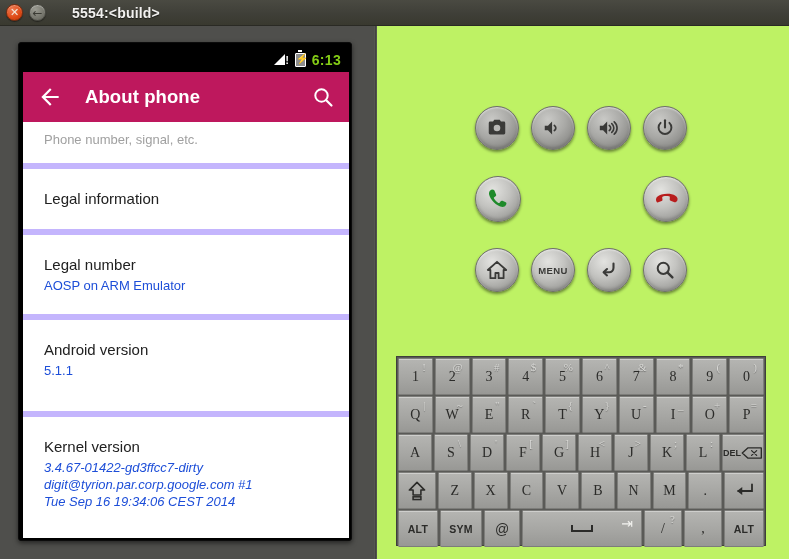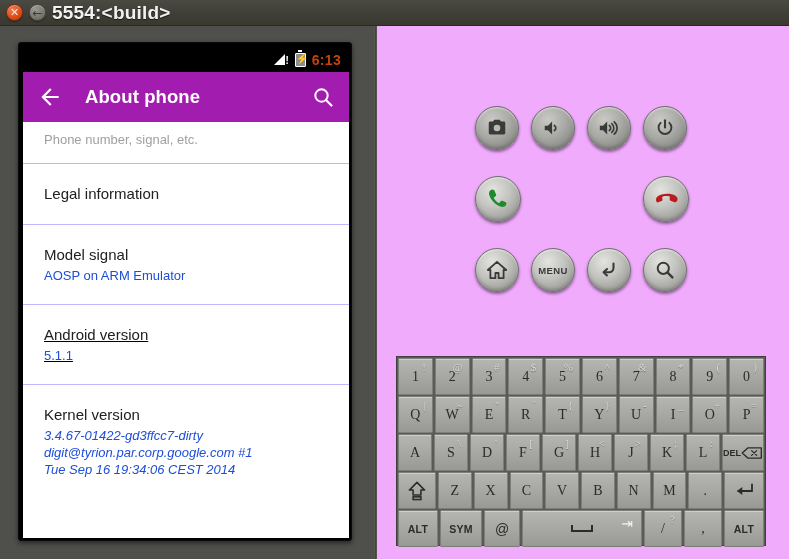--- a/index.html
+++ b/index.html
@@ -29,40 +29,40 @@
   .wbtn.min {
     background: radial-gradient(circle at 35% 30%, #9b9b92 0%, #77776e 60%, #5d5d55 100%);
     border: 1px solid #4a4a43;
   }
   .wbtn .glyph {
     position: absolute; inset: 0; display: flex; align-items: center; justify-content: center;
     font-size: 11px; line-height: 1; color: #f2e9dd; font-family: "DejaVu Sans", sans-serif;
   }
   .wbtn.min .glyph { color: #3b3b34; font-size: 12px; }
   .wtitle {
-    margin-left: 6px; color: #f2f1f0; font-size: 19px; font-weight: bold;
+    margin-left: 26px; color: #f2f1f0; font-size: 14px; font-weight: bold;
     letter-spacing: .2px; text-shadow: 0 1px 1px rgba(0,0,0,.6);
   }
 
   
   .workspace {
     position: absolute; left: 0; top: 26px; width: 789px; height: 533px;
     background: #4f4f4c;
   }
   .left-pane {
     position: absolute; left: 0; top: 0; width: 374px; height: 533px;
     background: #4f4f4c;
   }
   .vdivider {
     position: absolute; left: 374px; top: 0; width: 3px; height: 533px;
     background: linear-gradient(90deg,#5e5e5a 0%, #434340 50%, #5a5a56 100%);
   }
   .right-pane {
     position: absolute; left: 377px; top: 0; width: 412px; height: 533px;
-    background: #f0abfc;
+    background: #bef264;
   }
 
   
   .device {
     position: absolute; left: 18px; top: 16px;
     width: 334px; height: 499px;
     background: #000;
     border-radius: 3px;
     box-shadow: 0 2px 5px rgba(0,0,0,.55);
     overflow: hidden;
@@ -95,41 +95,41 @@
     position: relative; background: #8d8d8d;
   }
   .sb-batt::before {
     content:""; position: absolute; top: -3.5px; left: 2.5px;
     width: 4px; height: 2px; background: #fff;
   }
   .sb-batt .bolt {
     position: absolute; left: 1px; top: -1px; color: #fff;
     font-size: 10px; line-height: 12px;
   }
-  .sb-time { font-size: 14px; color: #c2410c; font-weight: bold; letter-spacing: .3px; }
+  .sb-time { font-size: 14px; color: #84cc16; font-weight: bold; letter-spacing: .3px; }
 
   
   .appbar {
-    height: 50px; background: #a21caf;
+    height: 50px; background: #be185d;
     display: flex; align-items: center; padding: 0 14px;
     color: #fff;
   }
   .ab-back { width: 26px; height: 26px; position: relative; flex: 0 0 auto; cursor: pointer; }
   .ab-back svg { display: block; }
   .ab-title {
     margin-left: 22px; font-size: 18.5px; font-weight: bold; color: #fff;
     letter-spacing: .1px; flex: 1 1 auto;
   }
   .ab-search { width: 24px; height: 24px; flex: 0 0 auto; cursor: pointer; }
 
   
   .list { background: #fff; height: 416px; overflow: hidden; position: relative; }
   .row {
     padding: 14px 21px 15px 21px;
-    border-bottom: 1px solid #c4b5fd;
+    border-bottom: 6px solid #c4b5fd;
   }
   .row.first { padding-top: 6px; }
   .row-title { font-size: 15px; color: #212121; line-height: 19px; }
   .row-sub {
     font-size: 13px; color: #1d4ed8; line-height: 17px; margin-top: 3px;
   }
   .row-sub.partial { color: #a0a0a0; }
 
   
   .ctl-area { position: absolute; left: 0; top: 0; width: 412px; height: 330px; }
@@ -250,25 +250,25 @@
 
           <div class="row first">
             <div class="row-sub partial">Phone number, signal, etc.</div>
           </div>
 
           <div class="row" style="padding-top:20px;padding-bottom:21px;">
             <div class="row-title">Legal information</div>
           </div>
 
           <div class="row" style="padding-top:20px;padding-bottom:20px;">
-            <div class="row-title">Model signal</div>
+            <div class="row-title">Legal number</div>
             <div class="row-sub">AOSP on ARM Emulator</div>
           </div>
 
-          <div class="row" style="padding-top:20px;padding-bottom:20px;text-decoration:underline;">
+          <div class="row" style="padding-top:20px;padding-bottom:32px;">
             <div class="row-title">Android version</div>
             <div class="row-sub">5.1.1</div>
           </div>
 
 
           <div class="row" style="padding-top:20px;border-bottom:none;">
             <div class="row-title">Kernel version</div>
             <div class="row-sub" style="white-space:pre-line;font-style:italic;">3.4.67-01422-gd3ffcc7-dirty
 digit@tyrion.par.corp.google.com #1
 Tue Sep 16 19:34:06 CEST 2014</div>

